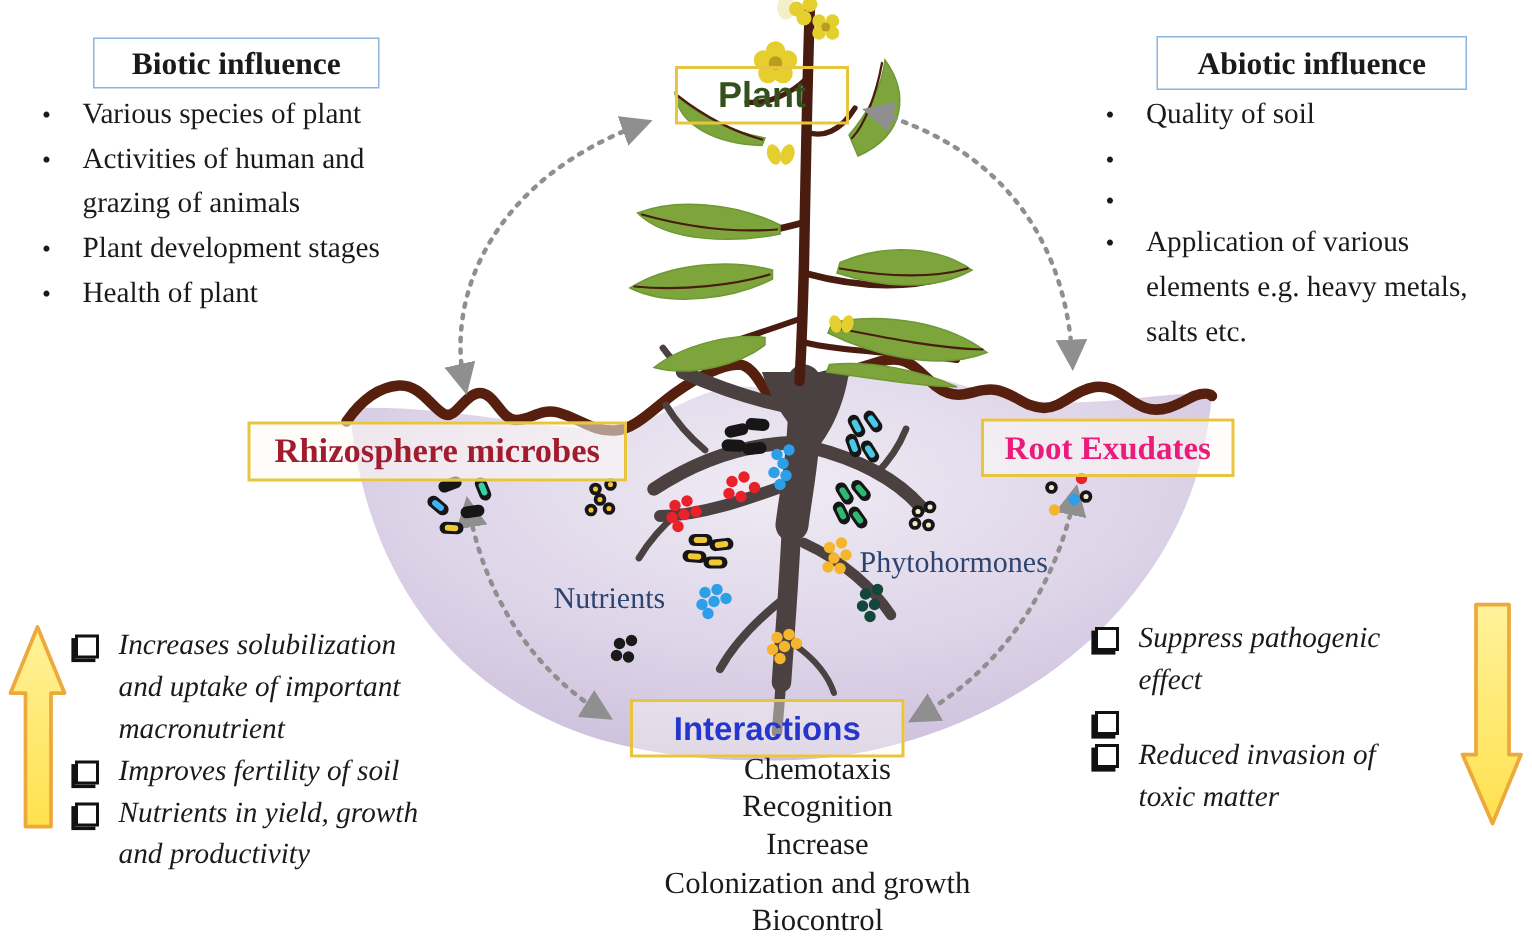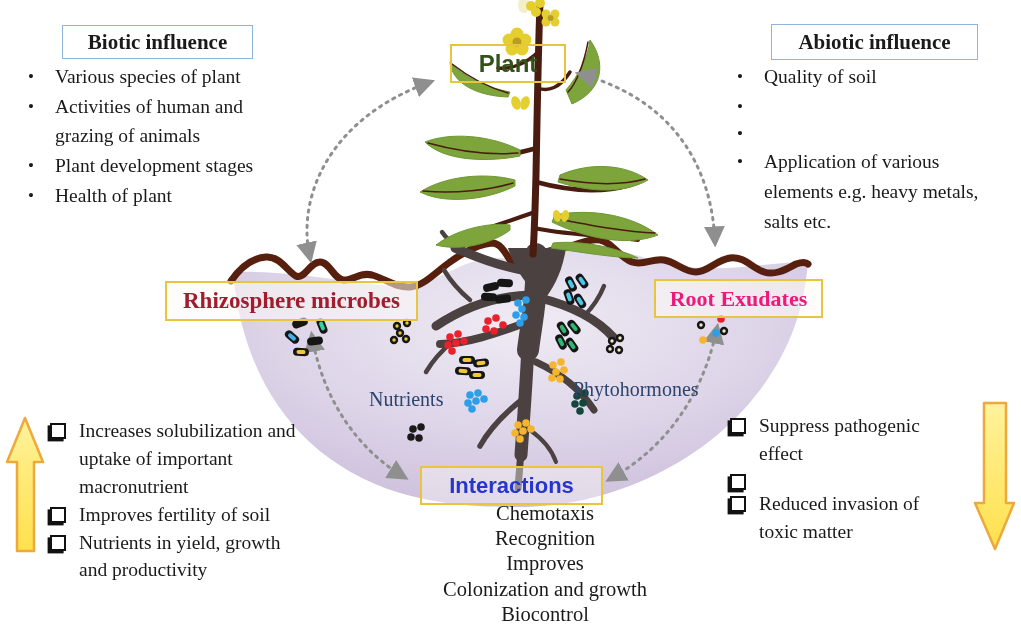--- a/index.html
+++ b/index.html
@@ -26,23 +26,23 @@
     font-family:"Liberation Sans","DejaVu Sans",sans-serif;font-size:24px;background:transparent;}
   #rhizo-box{left:165px;top:281px;width:249px;height:36px;color:var(--rhizo,#A11C2E);
     font-size:23px;background:rgba(255,252,246,.55);}
   #exud-box{left:654px;top:279px;width:165px;height:35px;color:var(--exud,#EC1A7A);
     font-size:22px;background:rgba(255,252,246,.55);align-items:center;}
   #inter-box{left:420px;top:466px;width:179px;height:35px;color:var(--inter,#2436CE);
     font-family:"Liberation Sans","DejaVu Sans",sans-serif;font-size:22px;background:rgba(255,252,246,.4);}
 
   .soil-label{position:absolute;color:#2C446E;font-size:20px;}
   #nutrients{left:369px;top:388px;}
-  #phyto{left:573px;top:364px;margin-top:14px;}
-
-  .checklist{position:absolute;font-size:19.5px;line-height:1.43;}
+  #phyto{left:573px;top:364px;}
+
+  .checklist{position:absolute;font-size:19.5px;line-height:1.43;font-style:italic;}
   #left-outcomes{left:50px;top:417px;width:262px;}
   #right-outcomes{left:730px;top:412px;width:232px;}
   .mk-check{flex:none;width:12px;height:12px;border:2.2px solid #111;background:#fff;
     margin:6px 13px 0 0;box-shadow:-2.4px 2.4px 0 #111;}
   #left-outcomes .li-tx{max-width:218px;}
   #right-outcomes .li-tx{max-width:196px;}
 
   .steps{position:absolute;left:360px;top:501px;width:370px;text-align:center;
     font-size:20.5px;line-height:1.23;}
   .steps .li-row{display:block;}
@@ -420,17 +420,17 @@
       </div>
       <div class="li-row">
         <span class="mk-check"></span>
         <span class="li-tx">Reduced invasion of toxic matter</span>
       </div>
     </div>
 
   <div class="steps">
       <div class="li-row"><span class="li-tx">Chemotaxis</span></div>
       <div class="li-row"><span class="li-tx">Recognition</span></div>
-      <div class="li-row"><span class="li-tx">Improves</span></div>
+      <div class="li-row"><span class="li-tx">Increase</span></div>
       <div class="li-row"><span class="li-tx">Colonization and growth</span></div>
       <div class="li-row"><span class="li-tx">Biocontrol</span></div>
     </div>
 </div>
 
 </body></html>

